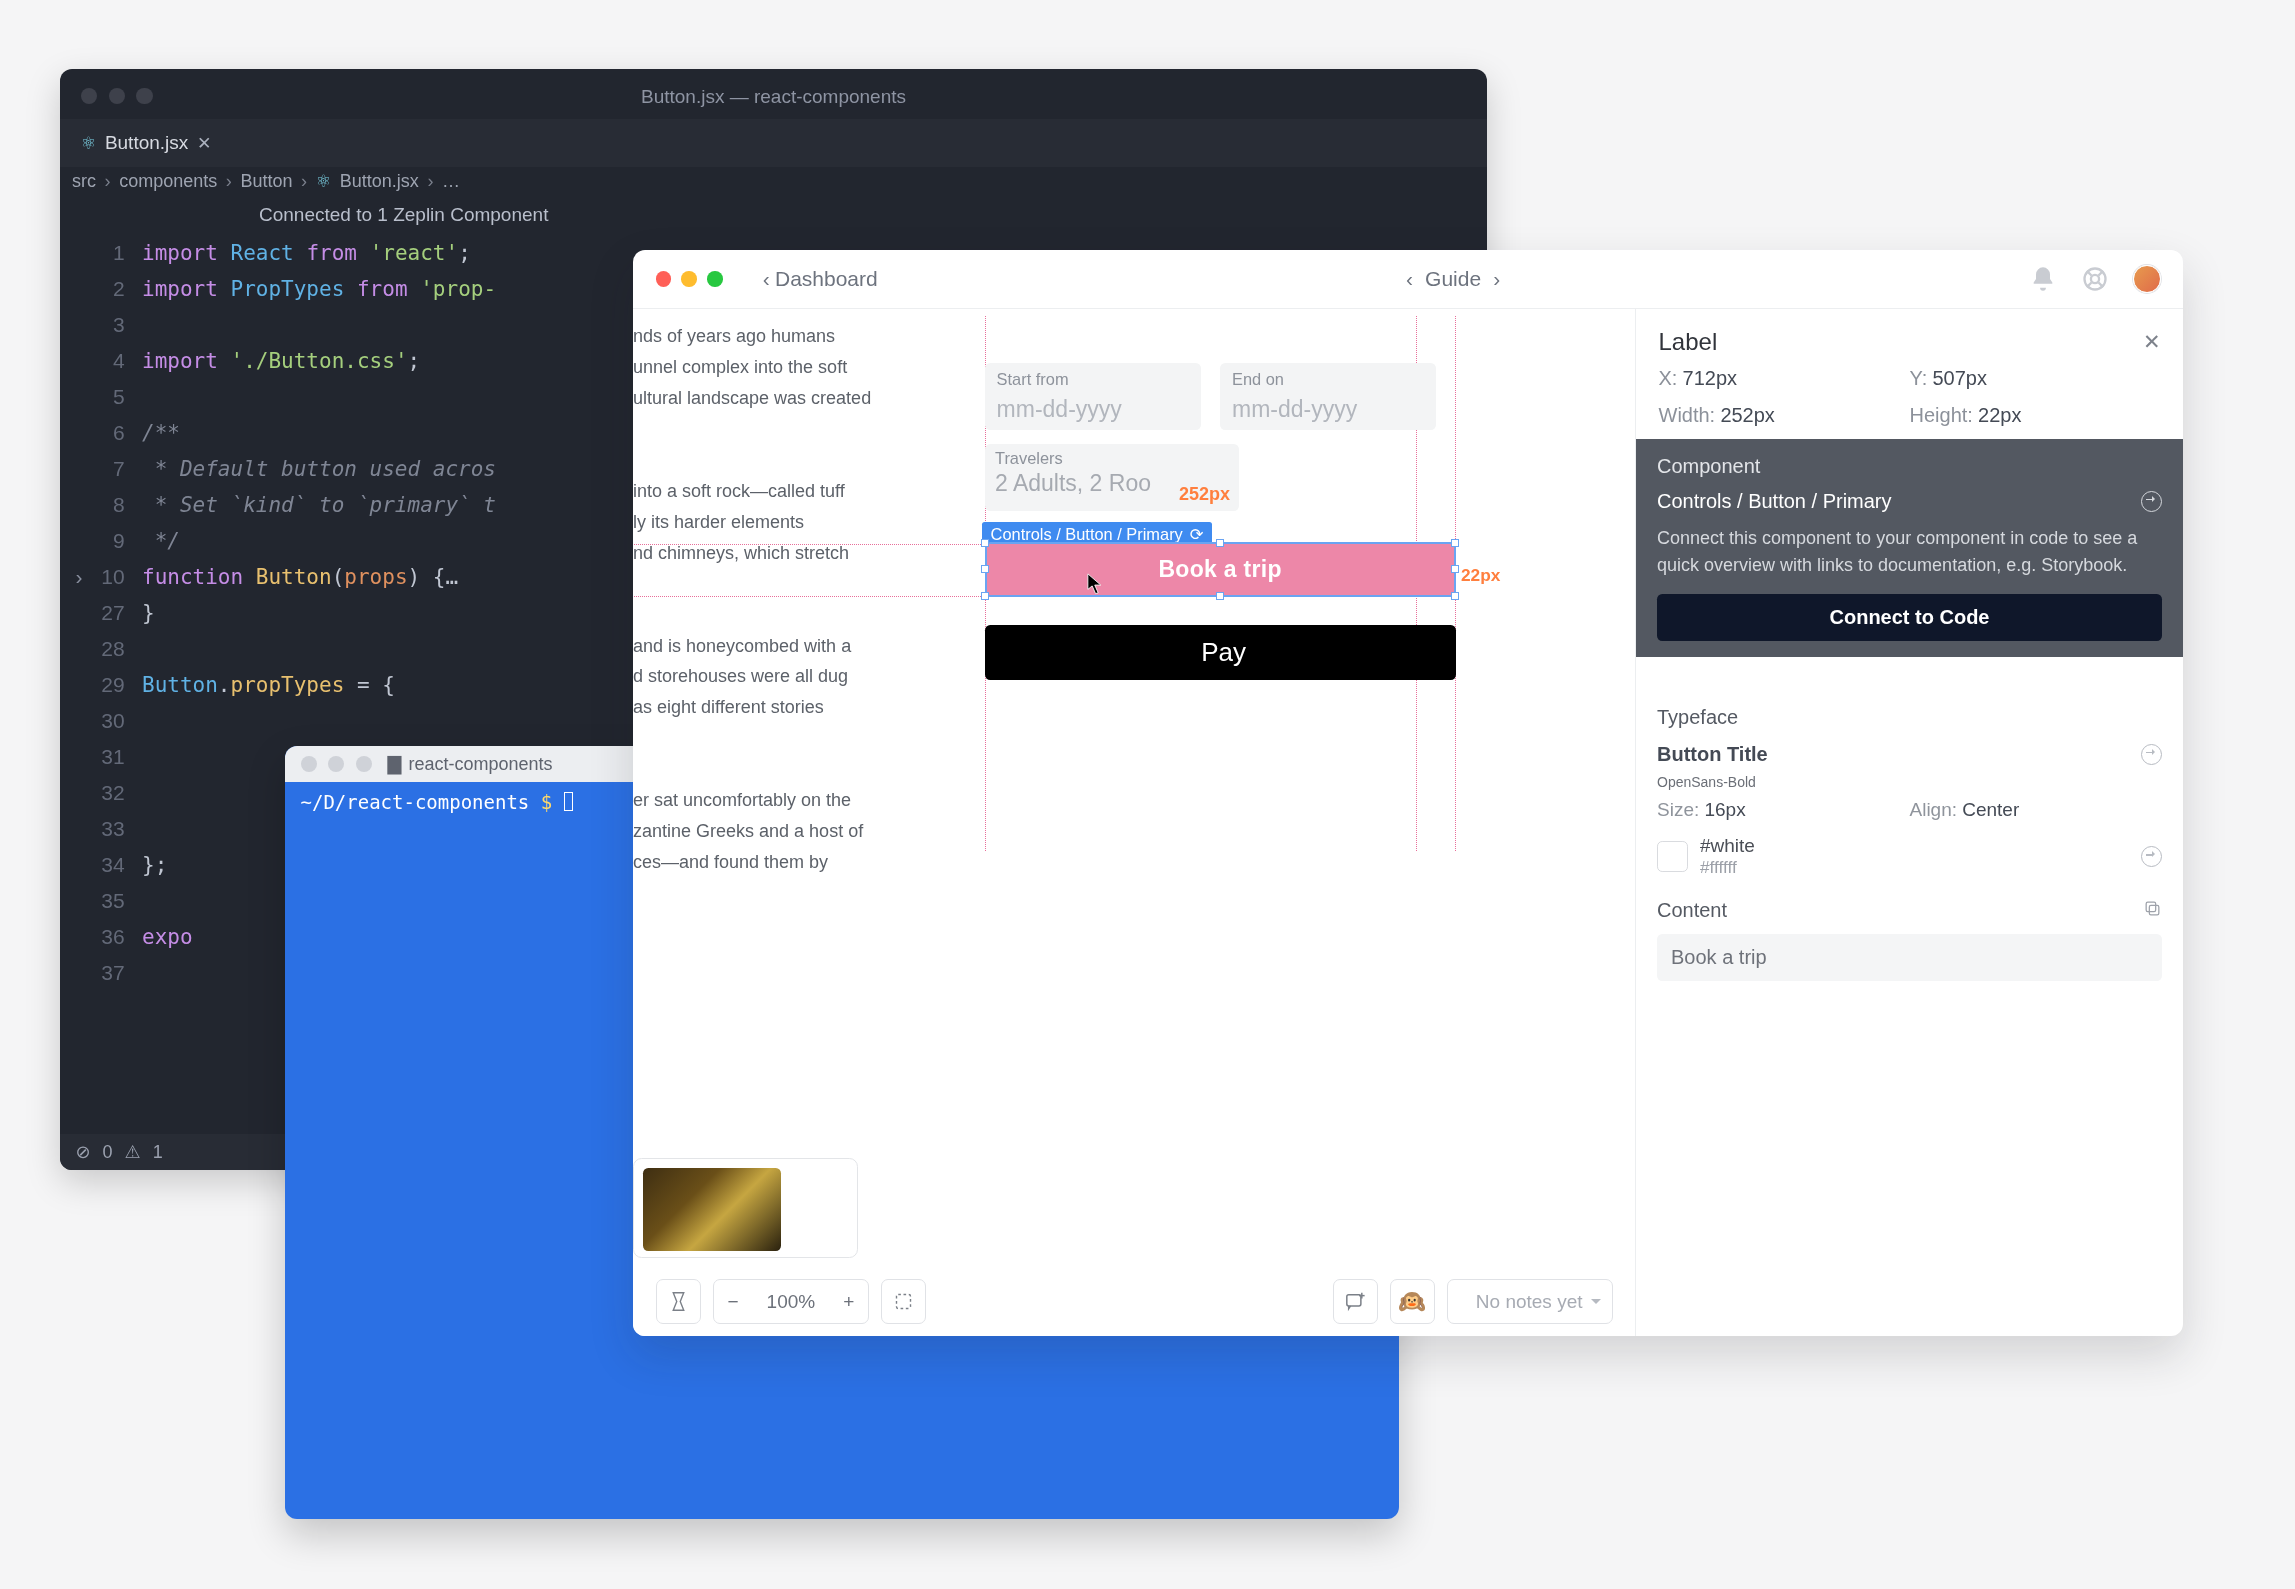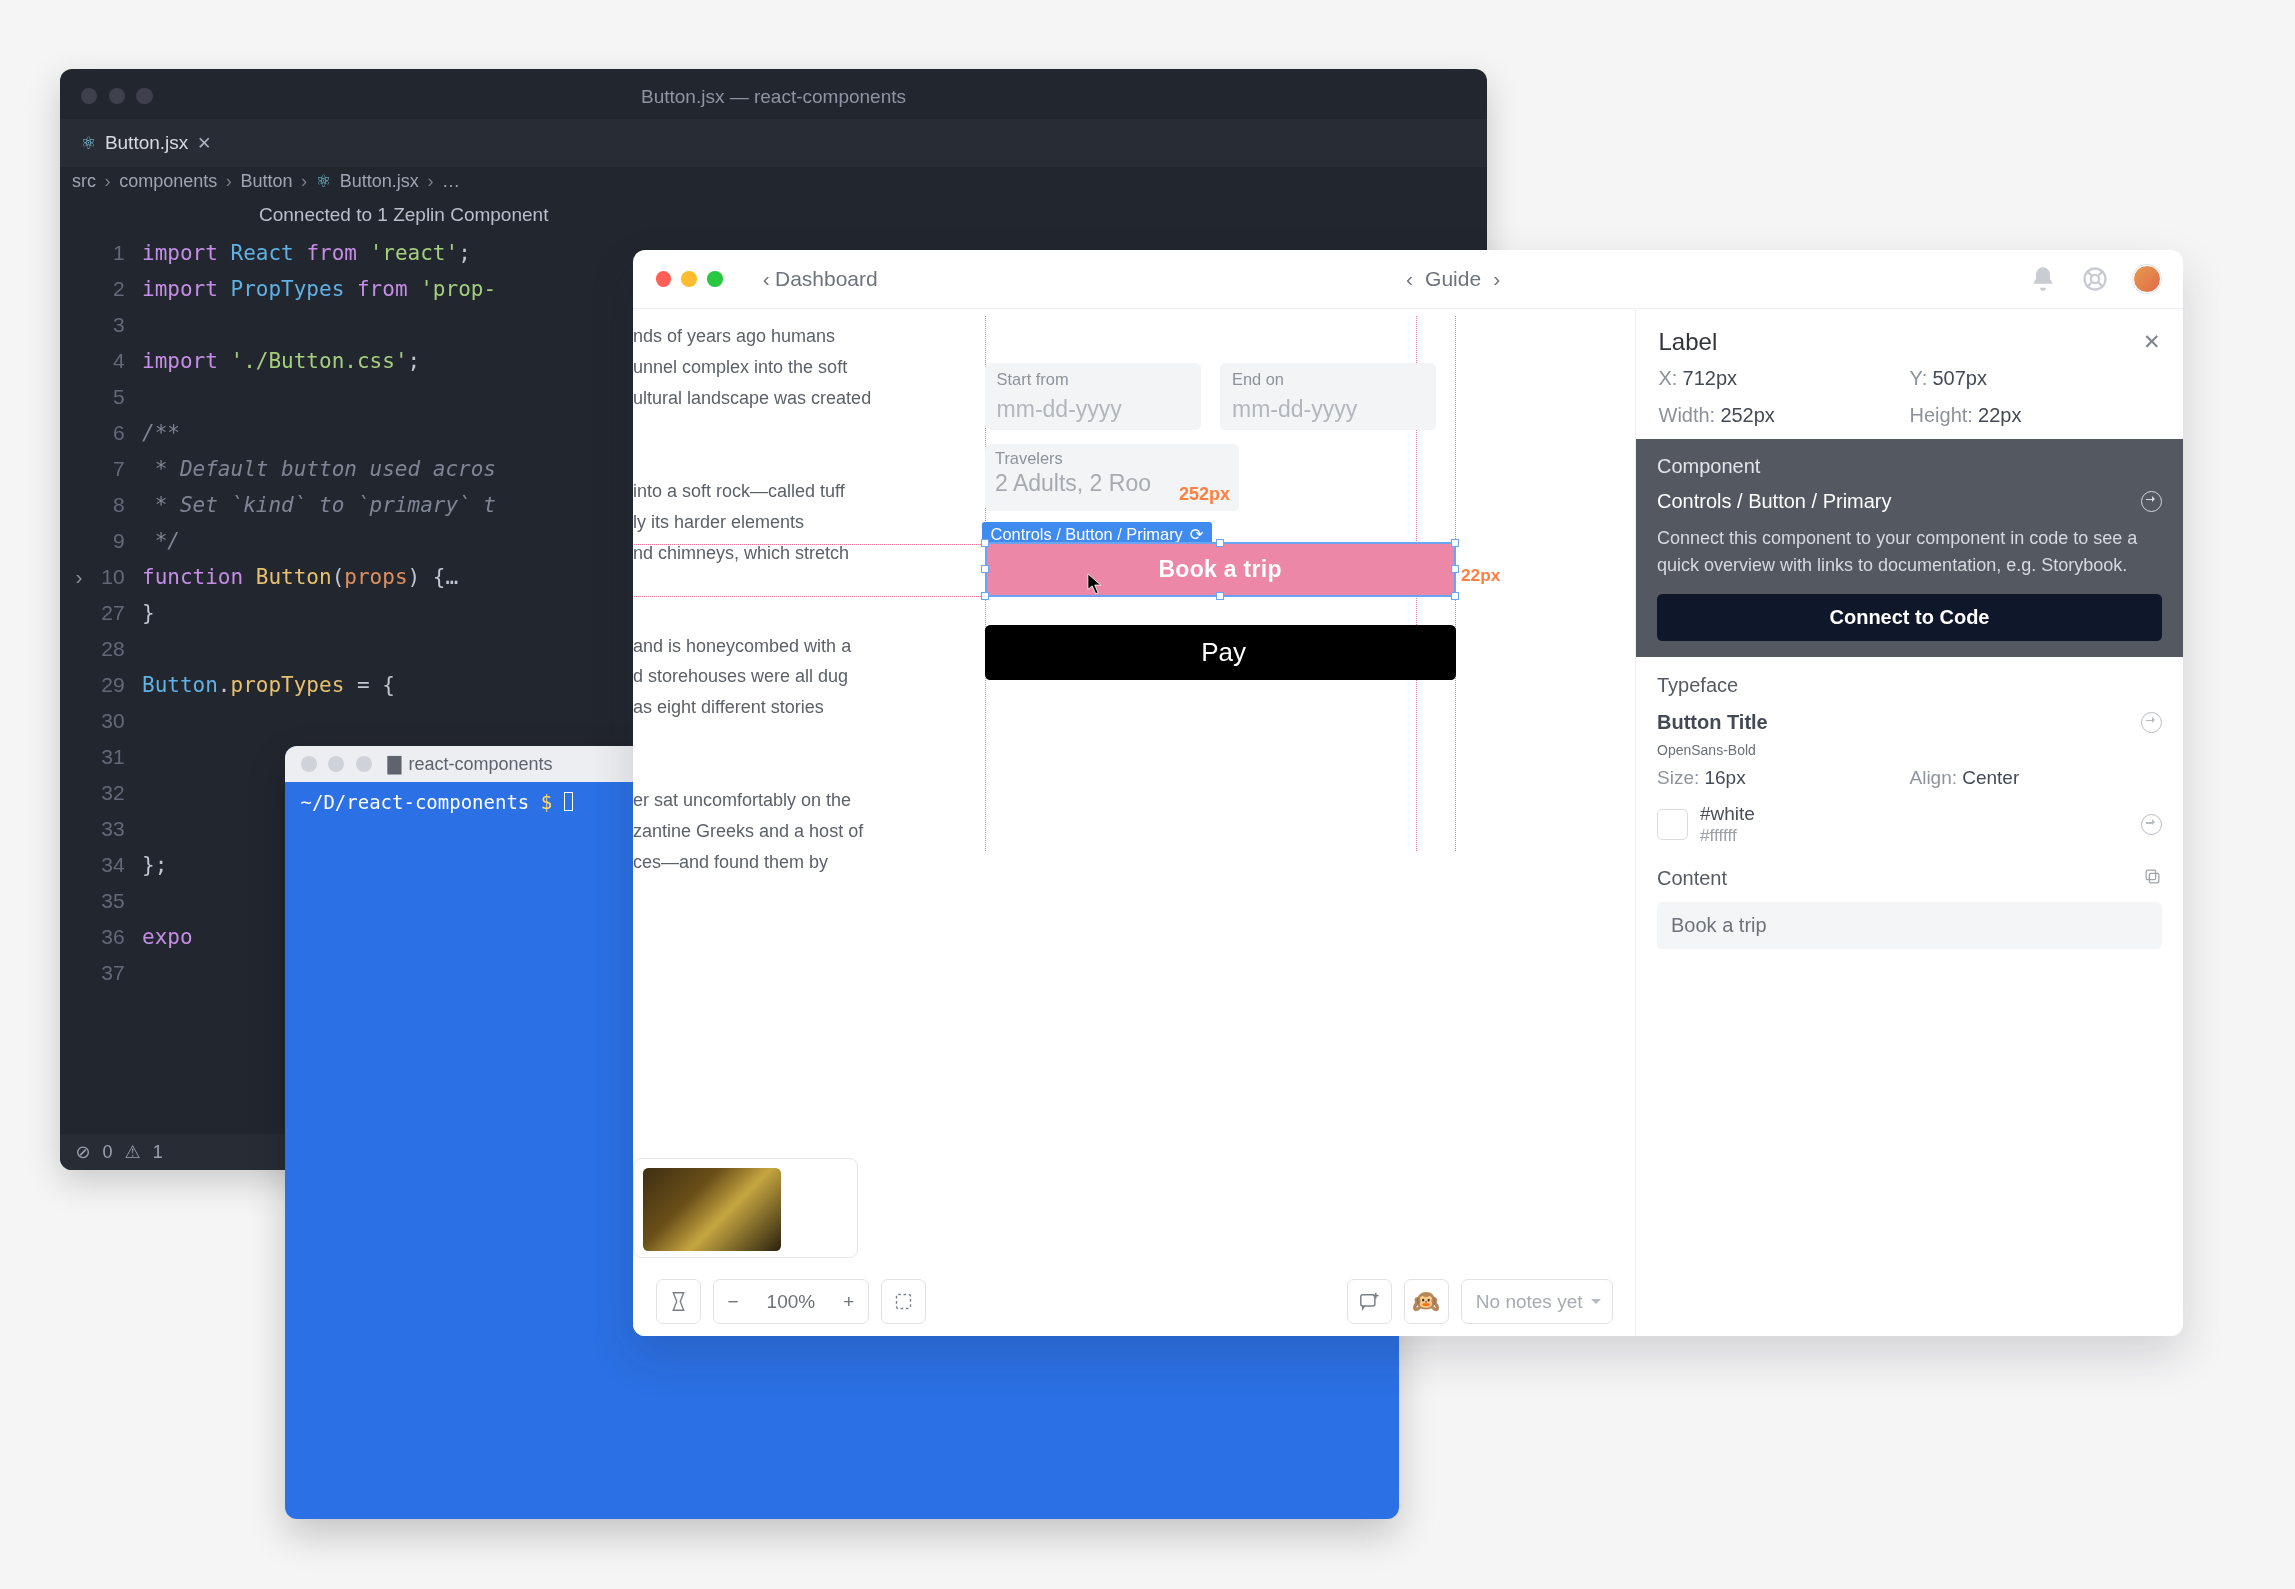--- a/index.html
+++ b/index.html
@@ -167,21 +167,21 @@
 .tool-btn {
   height:45px; min-width:45px; border:0.9px solid #e0e2e6; border-radius:7px; background:#fff;
   display:flex; align-items:center; justify-content:center; color:#6c717a; font-size:19px;
 }
 .zoom-ctrl { display:flex; align-items:center; border:0.9px solid #e0e2e6; height:45px; border-radius:7px; overflow:hidden; }
 .zoom-ctrl span { padding:0 14px; color:#6c717a; font-size:19px; display:flex; align-items:center; height:100%; }
 .right-tools {
   position:absolute; right:22.5px; bottom:12px; display:flex; gap:12px; align-items:center;
 }
 .notes-dd {
-  height:45px; border:0.9px solid #e0e2e6; border-radius:7px; padding:0 29px 0 14px;
+  height:45px; border:0.9px solid #e0e2e6; border-radius:7px; padding:0 29px 0 28px;
   display:flex; align-items:center; color:#a7abb3; font-size:19px; position:relative;
 }
 .notes-dd::after { content:""; position:absolute; right:10.4px; top:19px; border:5.2px solid transparent; border-top-color:#b6bac1; }
 .canvas-vline-right { position:absolute; top:0; bottom:0; border-left:1.7px dotted #e86f9a; }
 
 
 .inspector {
   width:548px; border-left:0.9px solid #eceef0; display:flex; flex-direction:column;
   color:#444a55; overflow:hidden;
 }
@@ -197,21 +197,21 @@
   background:#535861; color:#e3e5e9; padding:15.5px 21px;
 }
 .comp-h { font-size:20px; margin-bottom:12px; }
 .comp-path-row { display:flex; justify-content:space-between; align-items:center; color:#fff; font-size:20px; margin-bottom:12px;}
 .comp-desc { font-size:18px; line-height:1.5; color:#d6d9de; margin-bottom:15.5px;}
 .connect-btn {
   background:#0f172a; color:#fff; height:47px; border-radius:5.2px;
   display:flex; align-items:center; justify-content:center; font-size:20px;font-weight:bold;
 }
 .typeface-block { padding:17.3px 21px 8.6px 21px; }
-.tf-h { font-size:20px; color:#555a63; margin-bottom:14px; }
+.tf-h { font-size:20px; color:#555a63; margin-bottom:14px;margin-top:32px; }
 .tf-row { display:flex; justify-content:space-between; align-items:center; font-size:20px; margin-bottom:8.6px;}
 .tf-bold { font-weight:600; }
 .tf-mid { color:#6b6f77; }
 .tf-metrics { display:grid; grid-template-columns:1fr 1fr; font-size:19px; margin-top:8.6px;}
 .tf-metrics .lab { color:#8f949c; margin-right:5.2px;}
 .swatch-row { display:flex; align-items:center; gap:8px; margin-top:14px; font-size:19px; justify-content:space-between;}
 .swatch-left { display:flex; align-items:center; gap:12px; }
 .swatch { width:31px; height:31px; border:0.9px solid #d9dbdf; border-radius:5.2px; background:#fff; }
 .color-name { color:#4a4e56; }
 .color-hex { color:#9ca0a8; font-size:17.3px; }

